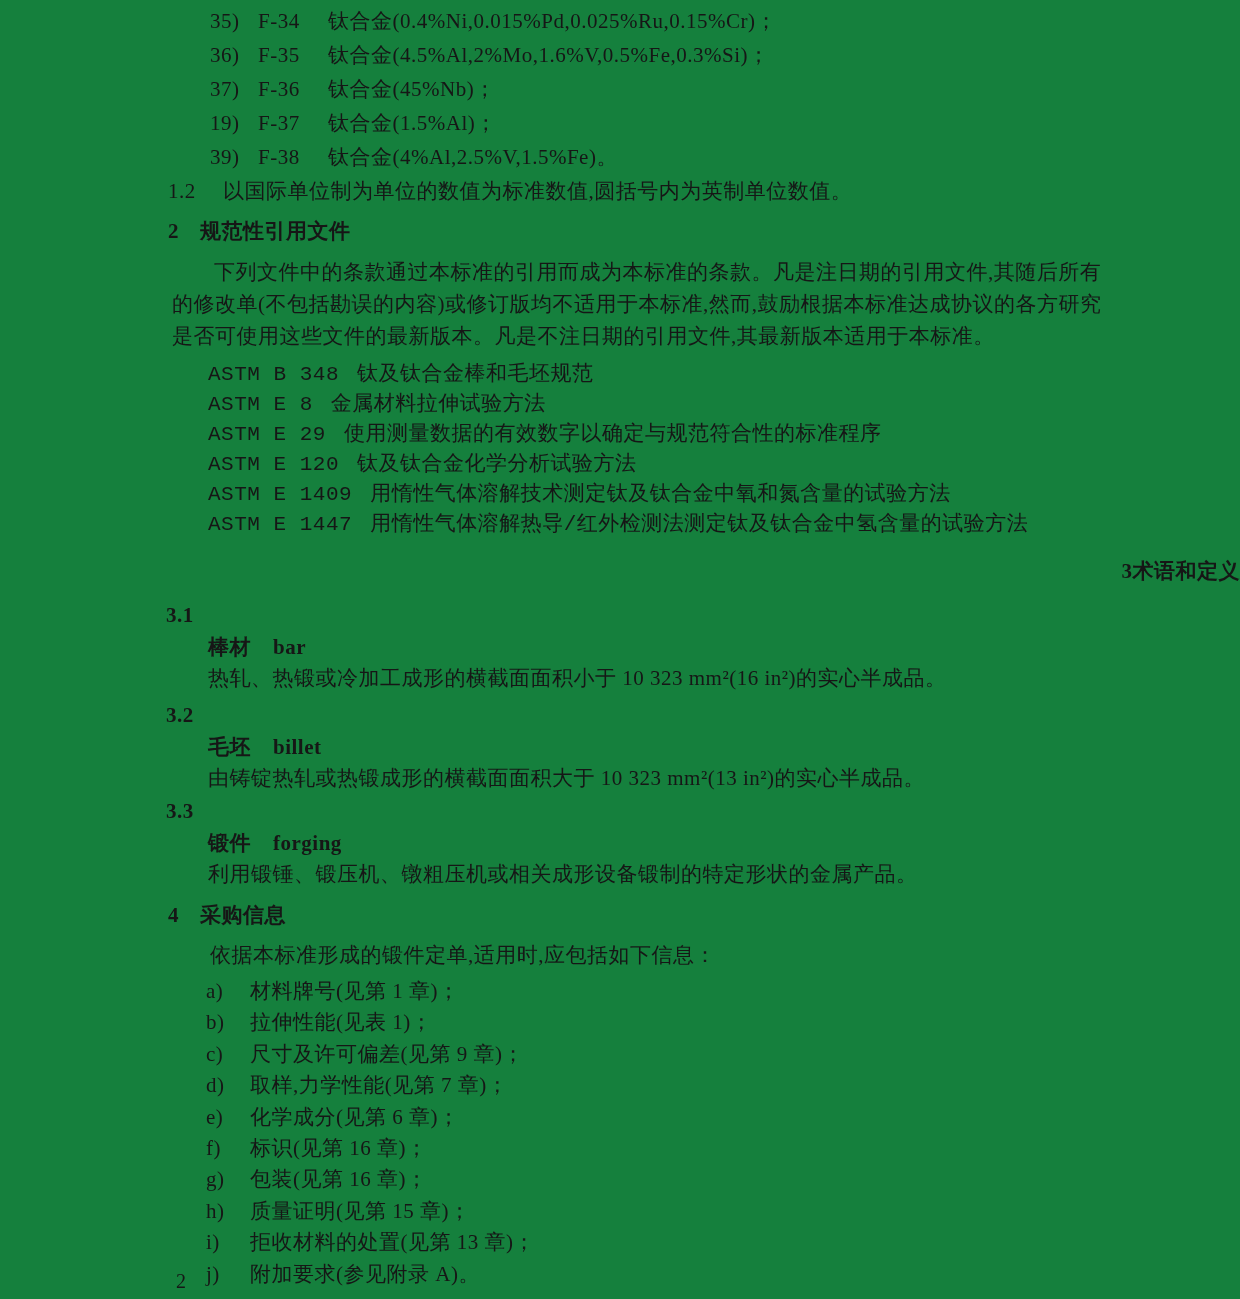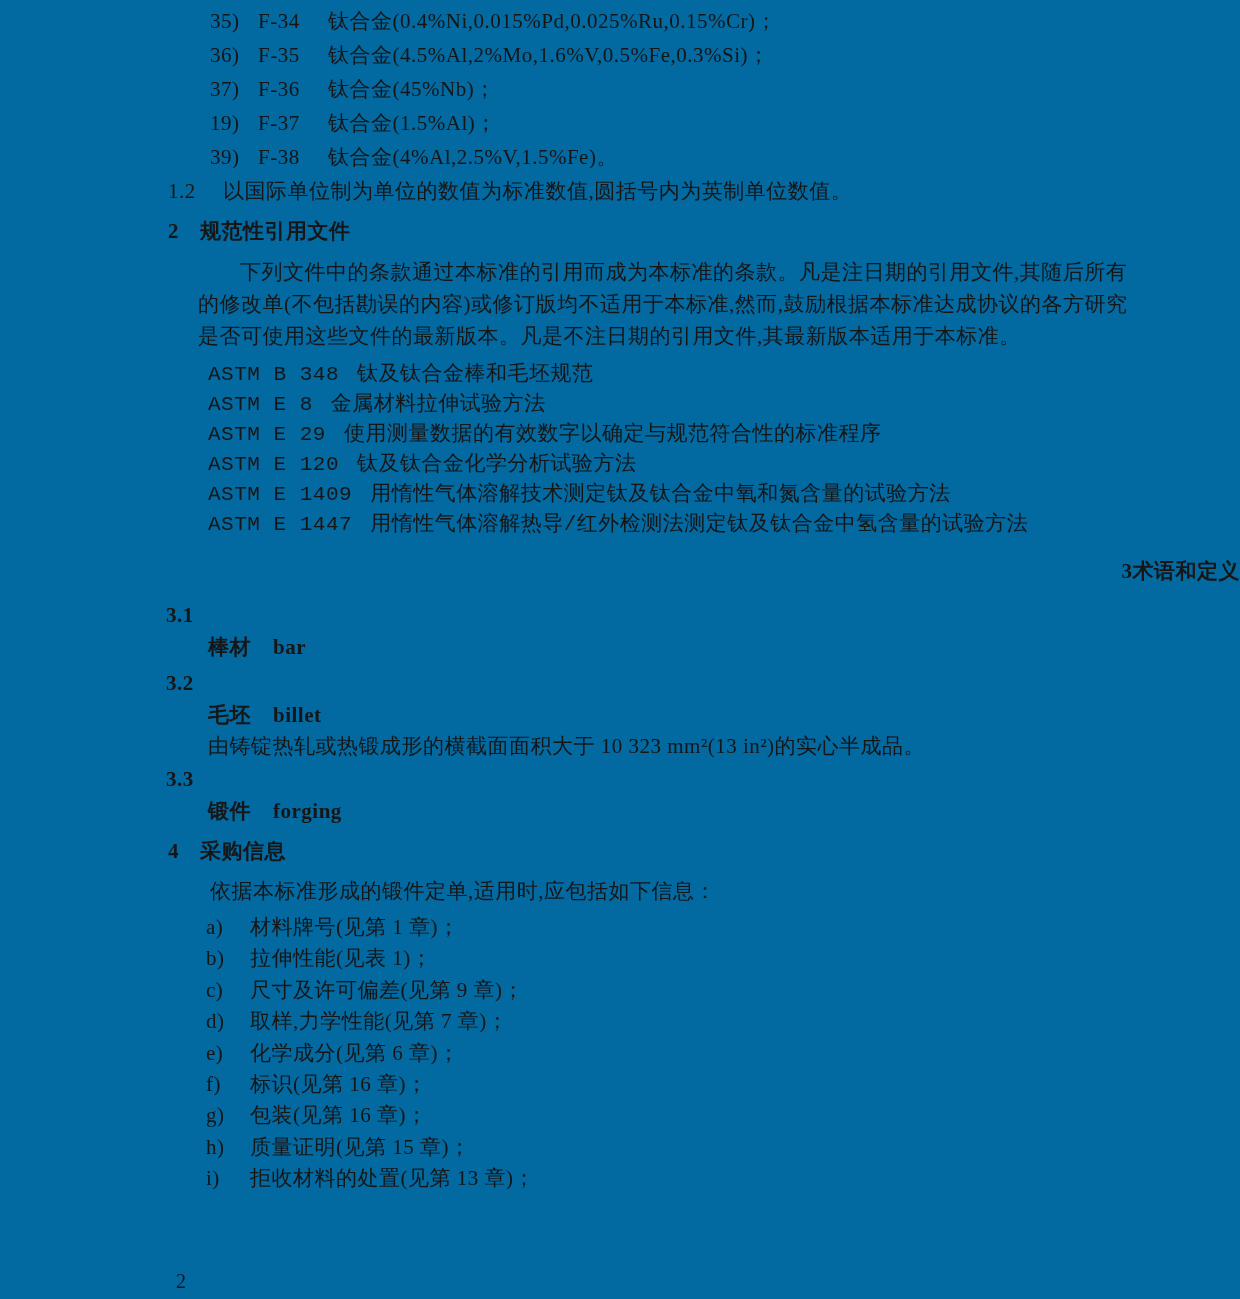--- a/index.html
+++ b/index.html
@@ -1,20 +1,20 @@
 <!DOCTYPE html>
 <html><head>
 <meta charset="utf-8">
 <style>
   html, body { margin: 0; padding: 0; background: #ffffff; }
   .page {
     position: relative;
     width: 1240px;
     height: 1299px;
-    background: #0369a1;
+    background: #15803d;
     color: #161616;
     font-family: "Liberation Serif", serif;
     font-size: 21px;
     overflow: hidden;
     letter-spacing: 0.5px;
   }
   
   .alloy-list { margin: 4px 0 0 210px; padding: 0; list-style: none; }
   .alloy-list li { height: 34px; line-height: 34px; white-space: nowrap; }
   .alloy-num  { display: inline-block; width: 48px; }
@@ -26,21 +26,21 @@
 
   
   .sec-heading { margin-left: 168px; height: 34px; line-height: 34px; font-weight: bold; white-space: nowrap; }
   .sec-heading .snum { display: inline-block; width: 32px; }
   .sec2 { margin-top: 6px; }
   .sec3 { margin-top: 14px; text-align: right; }
   .sec4 { margin-top: 8px; }
 
   
   .para { margin: 8px 0 0 172px; width: 950px; line-height: 32px; }
-  .para .pl { white-space: nowrap; margin-left: 26px; }
+  .para .pl { white-space: nowrap; }
   .para .l1 { text-indent: 42px; }
 
   
   .refs { margin: 8px 0 0 208px; }
   .refs .ref { height: 30px; line-height: 30px; white-space: nowrap; font-family: Liberation Mono, monospace; }
   .ref-code { margin-right: 18px; }
 
   
   .term-clause { margin-left: 166px; height: 34px; line-height: 34px; font-weight: bold; }
   .tg1 .term-clause { margin-top: 10px; }
@@ -117,35 +117,37 @@
 
   <div class="sec-heading sec3">
     <span class="snum">3</span><span>术语和定义</span>
   </div>
 
   <div class="term-group tg1">
     <div class="term-clause">3.1</div>
     <div class="term-line">
       <span>棒材</span><span class="term-en">bar</span>
     </div>
+    <div class="term-def">热轧、热锻或冷加工成形的横截面面积小于 10 323 mm²(16 in²)的实心半成品。</div>
   </div>
 
   <div class="term-group tg2">
     <div class="term-clause">3.2</div>
     <div class="term-line">
       <span>毛坯</span><span class="term-en">billet</span>
     </div>
     <div class="term-def">由铸锭热轧或热锻成形的横截面面积大于 10 323 mm²(13 in²)的实心半成品。</div>
   </div>
 
   <div class="term-group tg3">
     <div class="term-clause">3.3</div>
     <div class="term-line">
       <span>锻件</span><span class="term-en">forging</span>
     </div>
+    <div class="term-def">利用锻锤、锻压机、镦粗压机或相关成形设备锻制的特定形状的金属产品。</div>
   </div>
 
   <div class="sec-heading sec4">
     <span class="snum">4</span><span>采购信息</span>
   </div>
 
   <div class="intro">依据本标准形成的锻件定单,适用时,应包括如下信息：</div>
 
   <div class="order-list">
     <div class="oli">
@@ -168,17 +170,20 @@
     </div>
     <div class="oli">
       <span class="letter">g)</span><span>包装(见第 16 章)；</span>
     </div>
     <div class="oli">
       <span class="letter">h)</span><span>质量证明(见第 15 章)；</span>
     </div>
     <div class="oli">
       <span class="letter">i)</span><span>拒收材料的处置(见第 13 章)；</span>
     </div>
+    <div class="oli">
+      <span class="letter">j)</span><span>附加要求(参见附录 A)。</span>
+    </div>
   </div>
 
   <div class="page-num">2</div>
 
 </div>
 
 </body></html>

